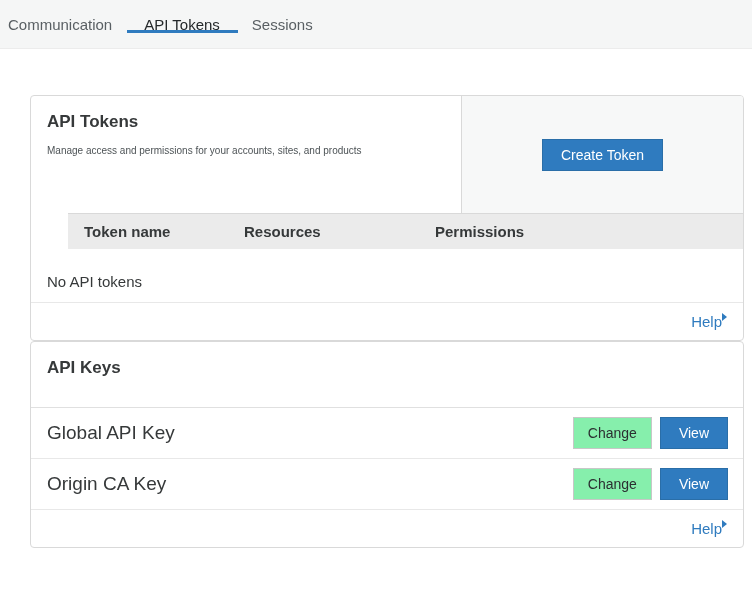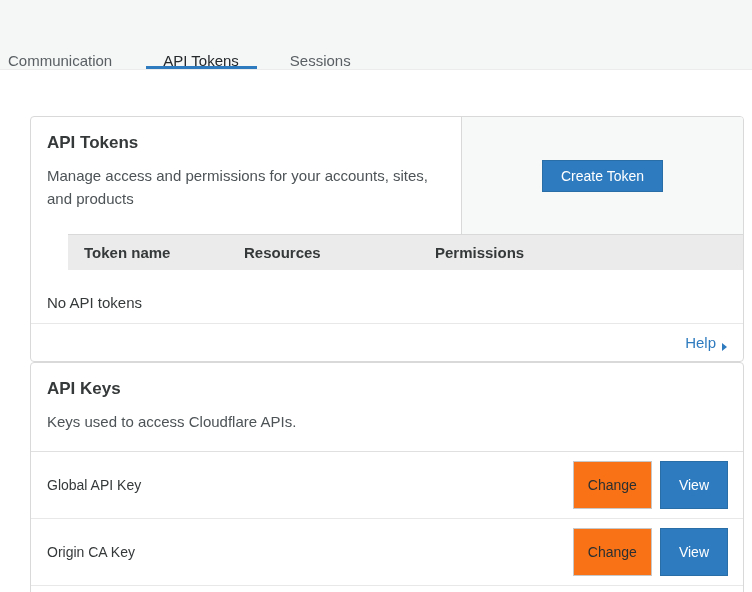--- a/index.html
+++ b/index.html
@@ -6,27 +6,26 @@
   html, body {
     width: 752px; height: 592px;
     background: #ffffff;
     font-family: "Liberation Sans", sans-serif;
     color: #36393a;
     overflow: hidden;
   }
 
   
   .tabbar {
-    height: 70px;
+    height: 49px;
     background: #f5f6f6;
     border-bottom: 1px solid #ececec;
     display: flex;
-    align-items: flex-end;
+    align-items: center;
     padding-left: 8px;
-    gap: 19px;
   }
   .tab {
     position: relative;
     display: flex;
     align-items: center;
     margin-right: 32px;
     font-size: 15px;
     color: #595f63;
     cursor: pointer;
     white-space: nowrap;
@@ -58,21 +57,21 @@
     width: 430px;
     padding: 16px;
   }
   .card-title {
     font-size: 17px;
     font-weight: 700;
     color: #36393a;
     margin-bottom: 11px;
   }
   .card-desc {
-    font-size: 15px;
+    font-size: 10px;
     color: #4d5356;
     line-height: 1.55;
     max-width: 385px;
   }
   .tokens-header-right {
     flex: 1;
     background: #f7f8f8;
     border-left: 1px solid #d9d9d9;
     display: flex;
     align-items: center;
@@ -85,24 +84,24 @@
     cursor: pointer;
     line-height: 1;
   }
   .btn-primary {
     background: #2f7bbf;
     color: #ffffff;
     border: 1px solid #2a6ea8;
     padding: 8px 18px;
   }
   .btn-secondary {
-    background: #f97316;
+    background: #86efac;
     color: #2b2f31;
     border: 1px solid #c7c7c7;
-    padding: 16px 14px;
+    padding: 0 14px;
   }
 
   
   .token-table-header {
     display: grid;
     grid-template-columns: 160px 191px 194px 1fr;
     background: #ebebeb;
     border-top: 1px solid #d9d9d9;
     padding: 9px 0 9px 16px;
     font-size: 15px;
@@ -117,22 +116,21 @@
     border-bottom: 1px solid #e8e8e8;
     margin-top: 13px;
   }
   .card-footer {
     padding: 10px 16px;
     display: flex;
     justify-content: flex-end;
   }
   .help-link {
     display: inline-flex;
-    align-items: flex-end;
-    gap: 6px;
+    align-items: flex-start;
     font-size: 15px;
     color: #2f7bbf;
     cursor: pointer;
     text-decoration: none;
   }
   .help-arrow {
     width: 0; height: 0;
     border-left: 5px solid #2f7bbf;
     border-top: 4px solid transparent;
     border-bottom: 4px solid transparent;
@@ -144,21 +142,21 @@
     padding: 16px 16px 18px;
     border-bottom: 1px solid #e0e0e0;
   }
   .key-row {
     display: flex;
     align-items: center;
     justify-content: space-between;
     padding: 9px 15px 9px 16px;
     border-bottom: 1px solid #e8e8e8;
   }
-  .key-label { font-size: 14px; color: #36393a; }
+  .key-label { font-size: 19px; color: #36393a; }
   .key-actions { display: flex; gap: 8px; }
 </style>
 </head>
 <body>
 
 <nav class="tabbar">
   <div class="tab">Communication</div>
   <div class="tab active">API Tokens</div>
   <div class="tab">Sessions</div>
 </nav>
@@ -188,21 +186,20 @@
       <a class="help-link">
         <span>Help</span>
         <span class="help-arrow"></span>
       </a>
     </div>
   </section>
 
   <section class="card card-keys">
     <div class="keys-header">
       <h2 class="card-title">API Keys</h2>
-      <p class="card-desc">Keys used to access Cloudflare APIs.</p>
     </div>
 
     <div class="key-row">
       <span class="key-label">Global API Key</span>
       <span class="key-actions">
         <button class="btn btn-secondary">Change</button>
         <button class="btn btn-primary">View</button>
       </span>
     </div>
 

